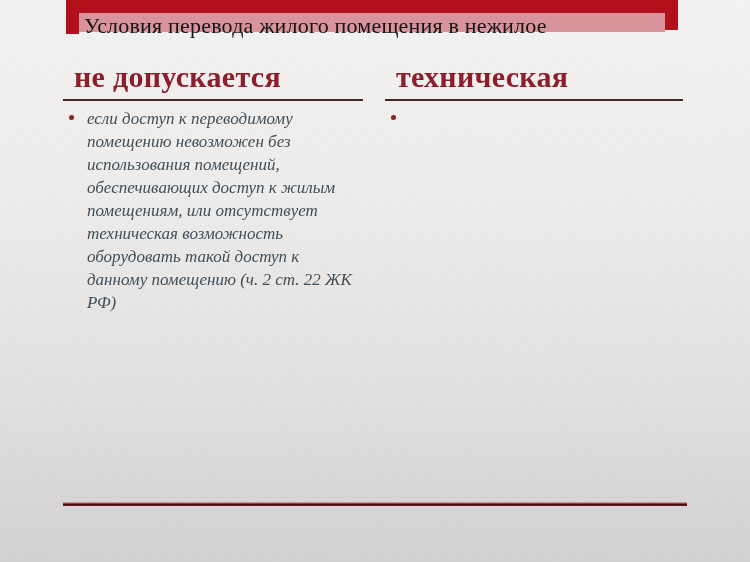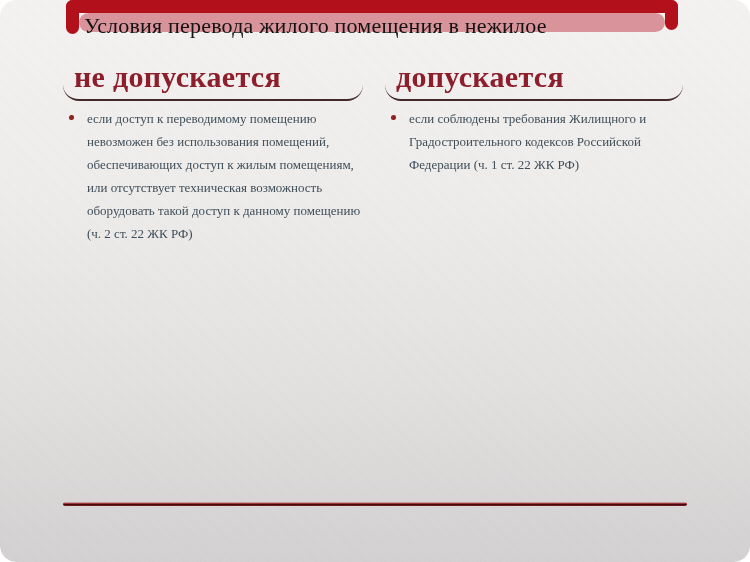--- a/index.html
+++ b/index.html
@@ -1,15 +1,15 @@
 <!DOCTYPE html>
 <html><head>
 <meta charset="utf-8">
 <style>
-  * { margin: 0; padding: 0; box-sizing: border-box; border-radius: 16px; }
+  * { margin: 0; padding: 0; box-sizing: border-box; }
 
   html, body {
     width: 750px;
     height: 562px;
     overflow: hidden;
     font-family: "Liberation Serif", "DejaVu Serif", serif;
   }
 
   .slide {
     position: relative;
@@ -54,24 +54,25 @@
   }
 
   .column ul {
     list-style: none;
     margin-top: 6px;
   }
 
   .column li {
     position: relative;
     padding-left: 24px;
-    font-size: 13px;
+    font-size: 17px;
     line-height: 23px;
     color: #3f4e58;
     margin-bottom: 4px;
+    font-style: italic;
   }
 
   .bullet-dot {
     position: absolute;
     left: 6px;
     top: 8px;
     width: 5px;
     height: 5px;
     background: #8e2420;
     border-radius: 50% 40% 50% 40%;
@@ -102,24 +103,23 @@
     <h2>не допускается</h2>
     <ul>
       <li>
         <span class="bullet-dot"></span>
         <span>если доступ к переводимому помещению невозможен без использования помещений, обеспечивающих доступ к жилым помещениям, или отсутствует техническая возможность оборудовать такой доступ к данному помещению (ч. 2 ст. 22 ЖК РФ)</span>
       </li>
     </ul>
   </div>
 
   <div class="column column-right">
-    <h2>допускается</h2>
+    <h2>техническая</h2>
     <ul>
       <li>
         <span class="bullet-dot"></span>
-        <span>если соблюдены требования Жилищного и Градостроительного кодексов Российской Федерации (ч. 1 ст. 22 ЖК РФ)</span>
       </li>
     </ul>
   </div>
 
   <div class="bottom-line"></div>
 
 </div>
 
 </body></html>

